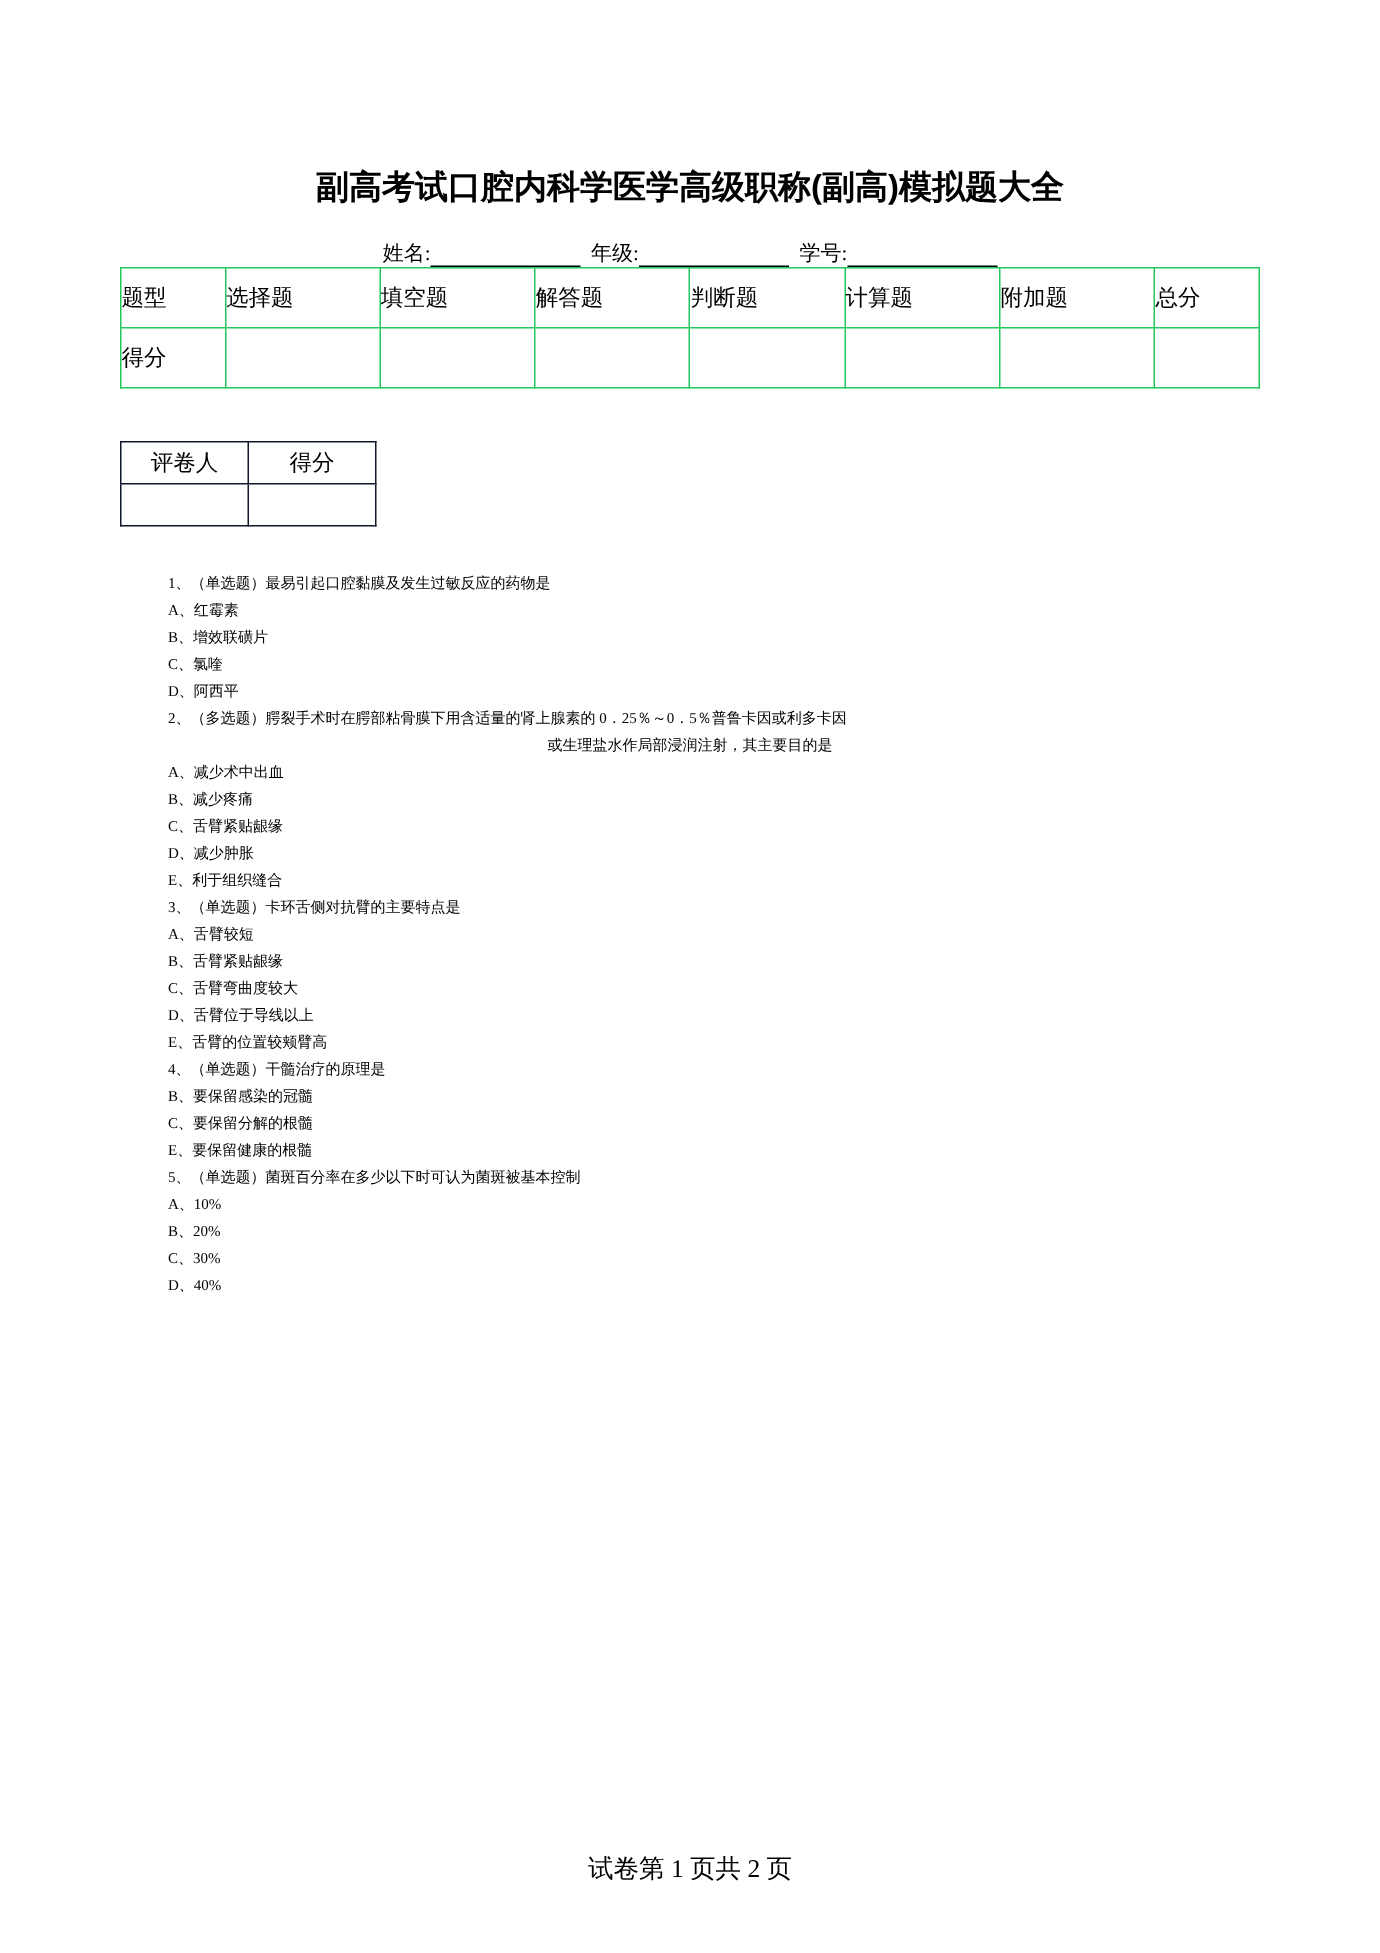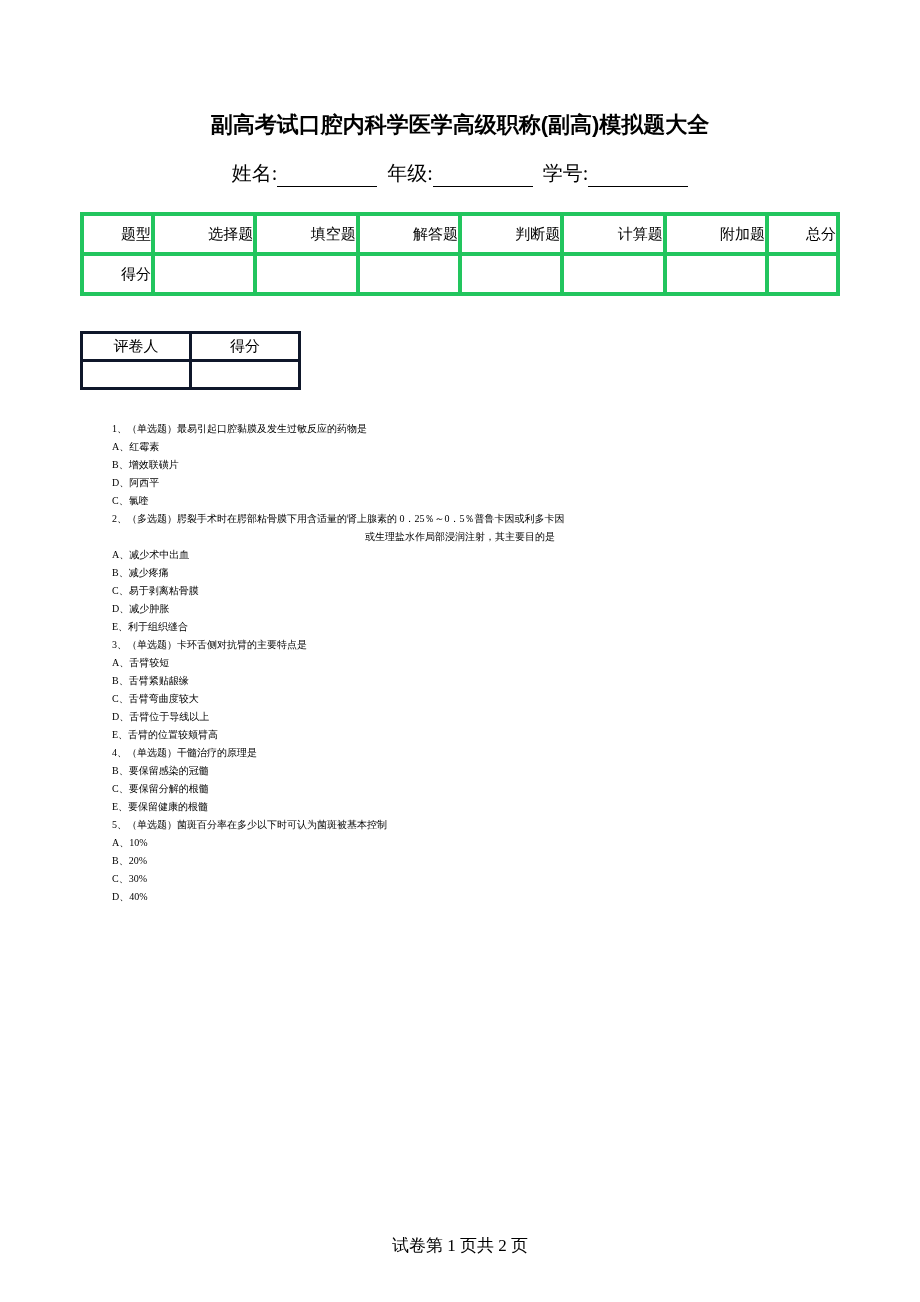--- a/index.html
+++ b/index.html
@@ -17,51 +17,50 @@
     }
     .title {
       text-align: center;
       font-size: 22px;
       font-weight: bold;
       font-family: "SimHei", "黑体", sans-serif;
       margin-bottom: 20px;
     }
     .info-line {
       text-align: center;
-      font-size: 20px;
-      margin-bottom: 25px;
+      font-size: 14px;
     }
     .underline {
       display: inline-block;
       border-bottom: 1px solid #000;
       min-width: 100px;
       height: 16px;
       vertical-align: bottom;
     }
     .main-table {
       width: 100%;
       border-collapse: collapse;
       margin-bottom: 35px;
     }
     .main-table td {
-      border: 4px solid #22c55e;
-      text-align: right;
+      border: 1px solid #22c55e;
+      text-align: left;
       height: 40px;
       font-size: 15px;
       vertical-align: middle;
     }
     .eval-table {
       border-collapse: collapse;
       margin-bottom: 30px;
     }
     .eval-table td {
-      border: 3px solid #0f172a;
+      border: 1px solid #0f172a;
       text-align: center;
       height: 28px;
-      width: 109px;
+      width: 85px;
       font-size: 15px;
       vertical-align: middle;
     }
     .questions {
       font-size: 10px;
       line-height: 1.8;
     }
     .question-line, .option-line {
       padding-left: 32px;
     }
@@ -125,28 +124,28 @@
     <td></td>
     <td></td>
   </tr>
 </tbody>
   </table>
 
 <div class="questions">
   <div class="question-line">1、（单选题）最易引起口腔黏膜及发生过敏反应的药物是</div>
   <div class="option-line">A、红霉素</div>
   <div class="option-line">B、增效联磺片</div>
+  <div class="option-line">C、氯喹</div>
   <div class="option-line">D、阿西平</div>
-  <div class="option-line">C、氯喹</div>
 
   <div class="question-line">2、（多选题）腭裂手术时在腭部粘骨膜下用含适量的肾上腺素的 0．25％～0．5％普鲁卡因或利多卡因</div>
   <div class="continuation">或生理盐水作局部浸润注射，其主要目的是</div>
   <div class="option-line">A、减少术中出血</div>
   <div class="option-line">B、减少疼痛</div>
-  <div class="option-line">C、易于剥离粘骨膜</div>
+  <div class="option-line">C、舌臂紧贴龈缘</div>
   <div class="option-line">D、减少肿胀</div>
   <div class="option-line">E、利于组织缝合</div>
 
   <div class="question-line">3、（单选题）卡环舌侧对抗臂的主要特点是</div>
   <div class="option-line">A、舌臂较短</div>
   <div class="option-line">B、舌臂紧贴龈缘</div>
   <div class="option-line">C、舌臂弯曲度较大</div>
   <div class="option-line">D、舌臂位于导线以上</div>
   <div class="option-line">E、舌臂的位置较颊臂高</div>
 

